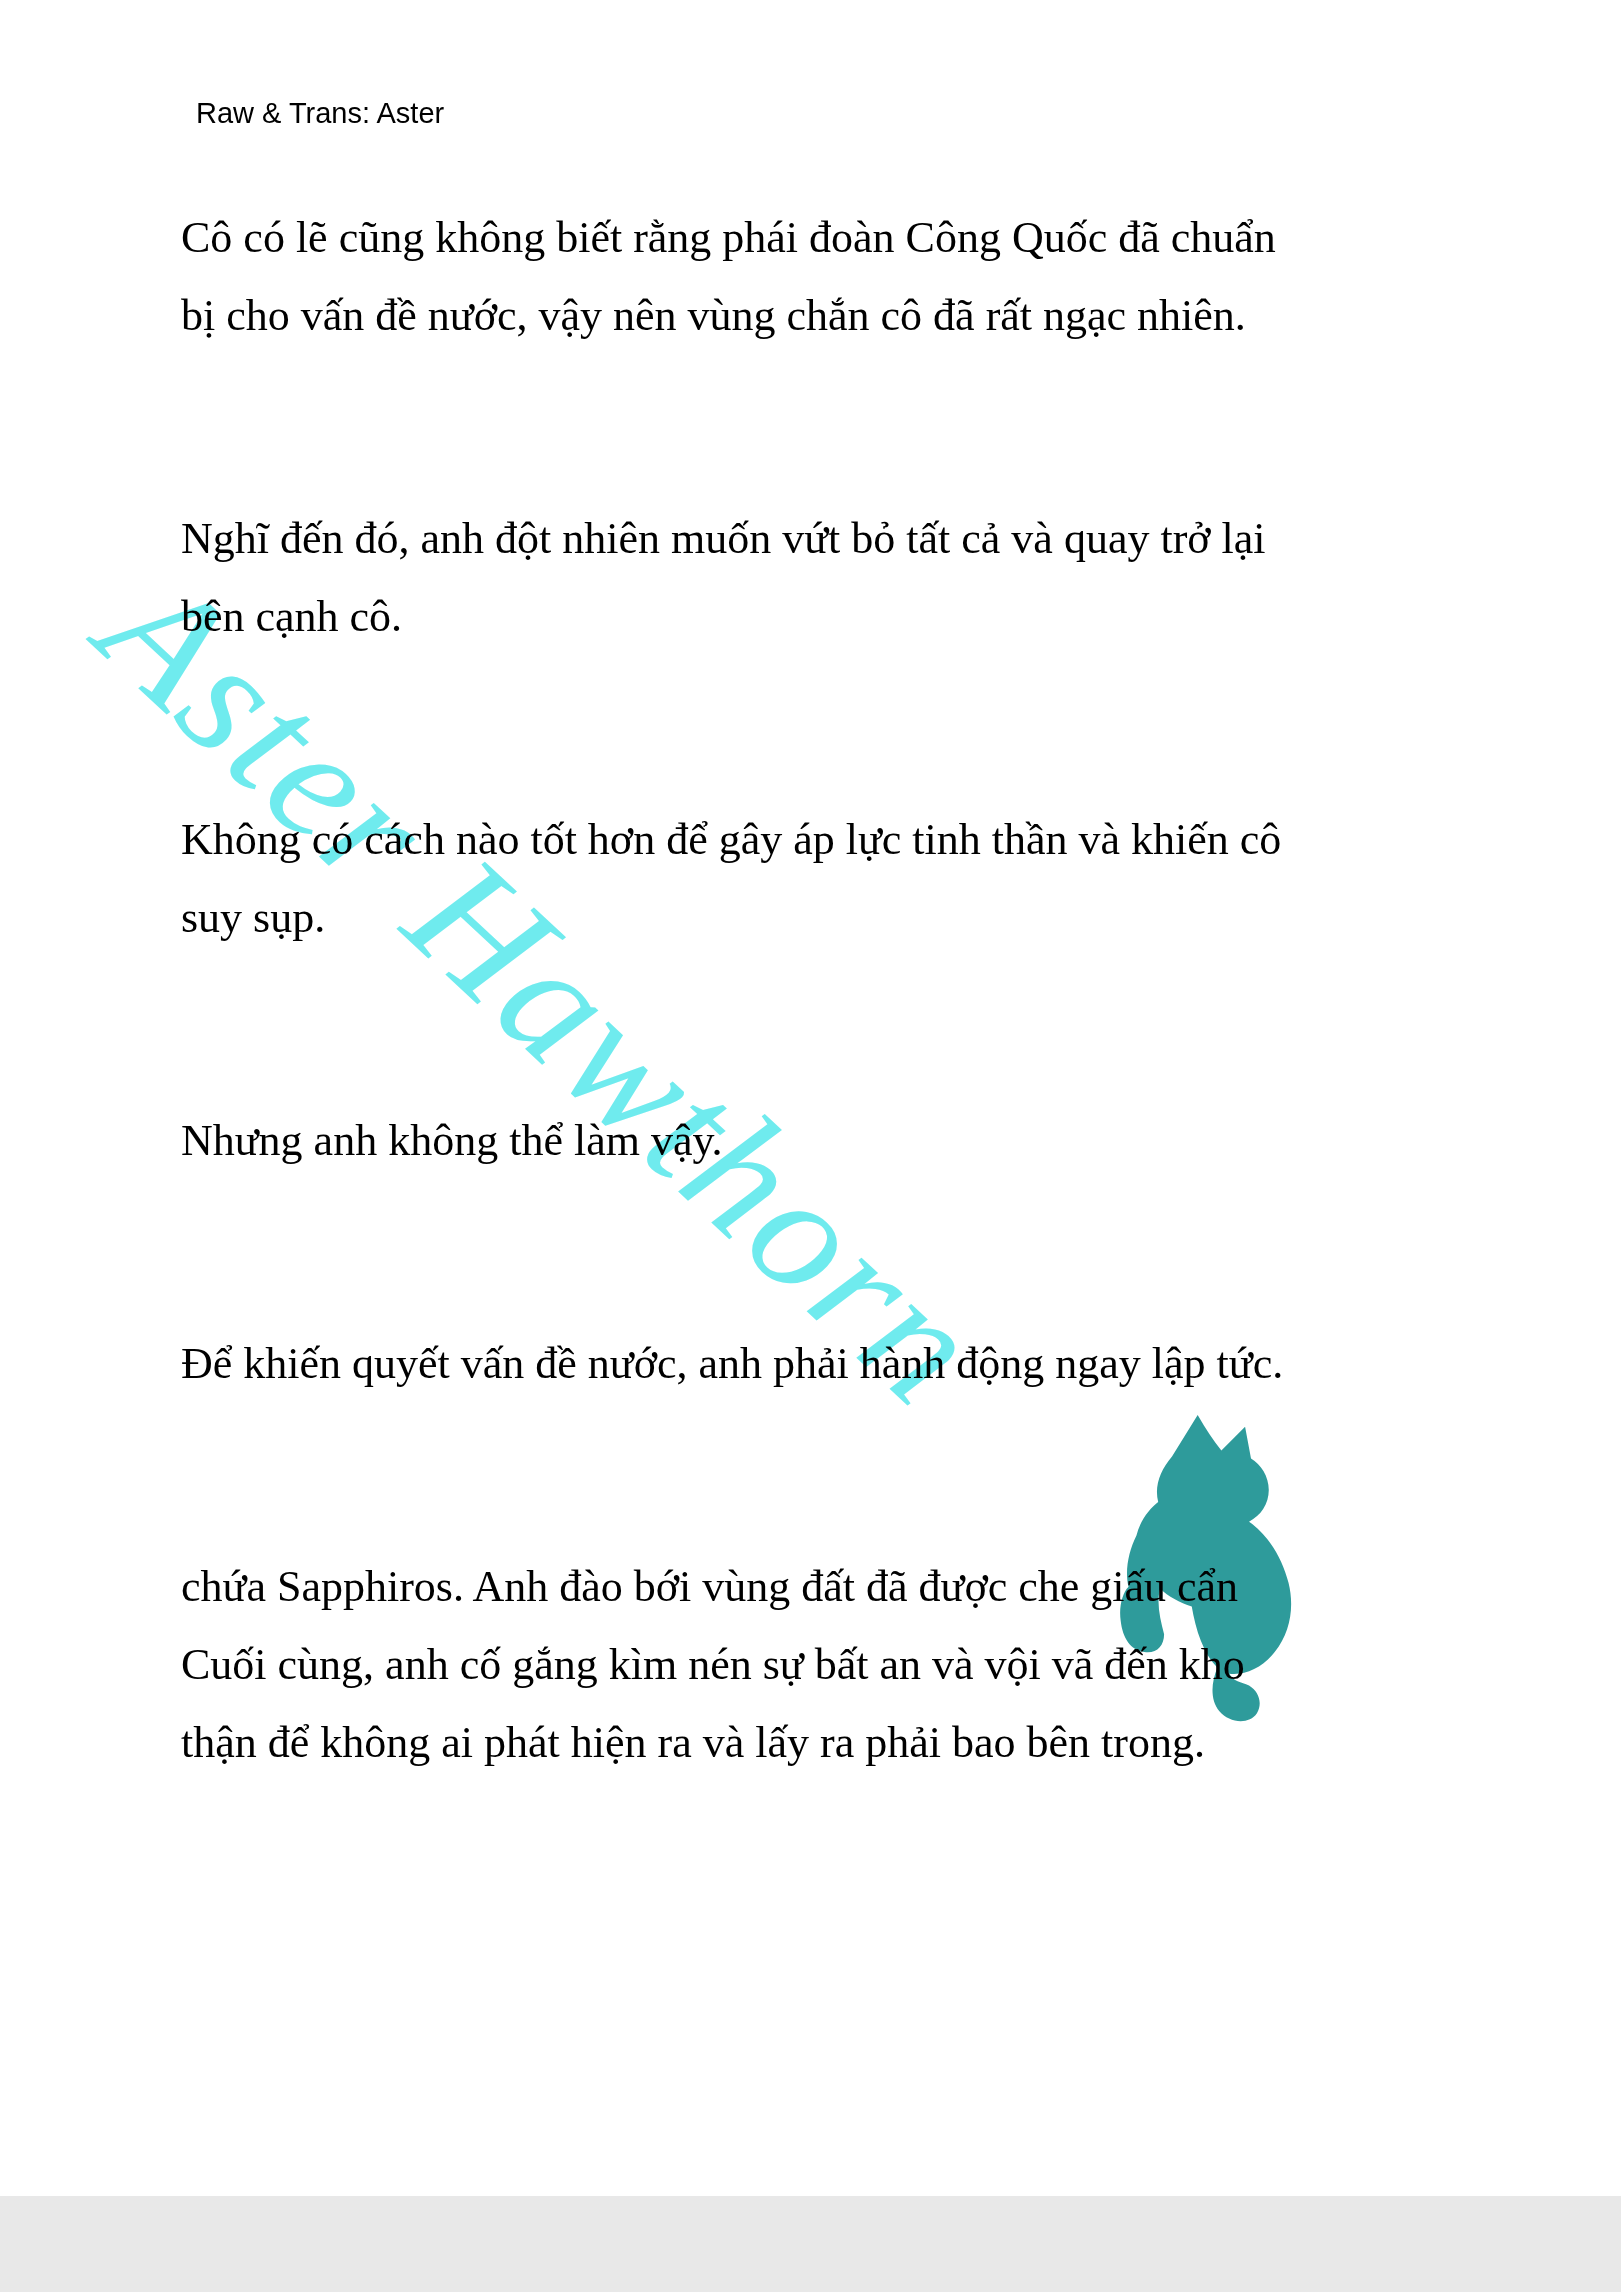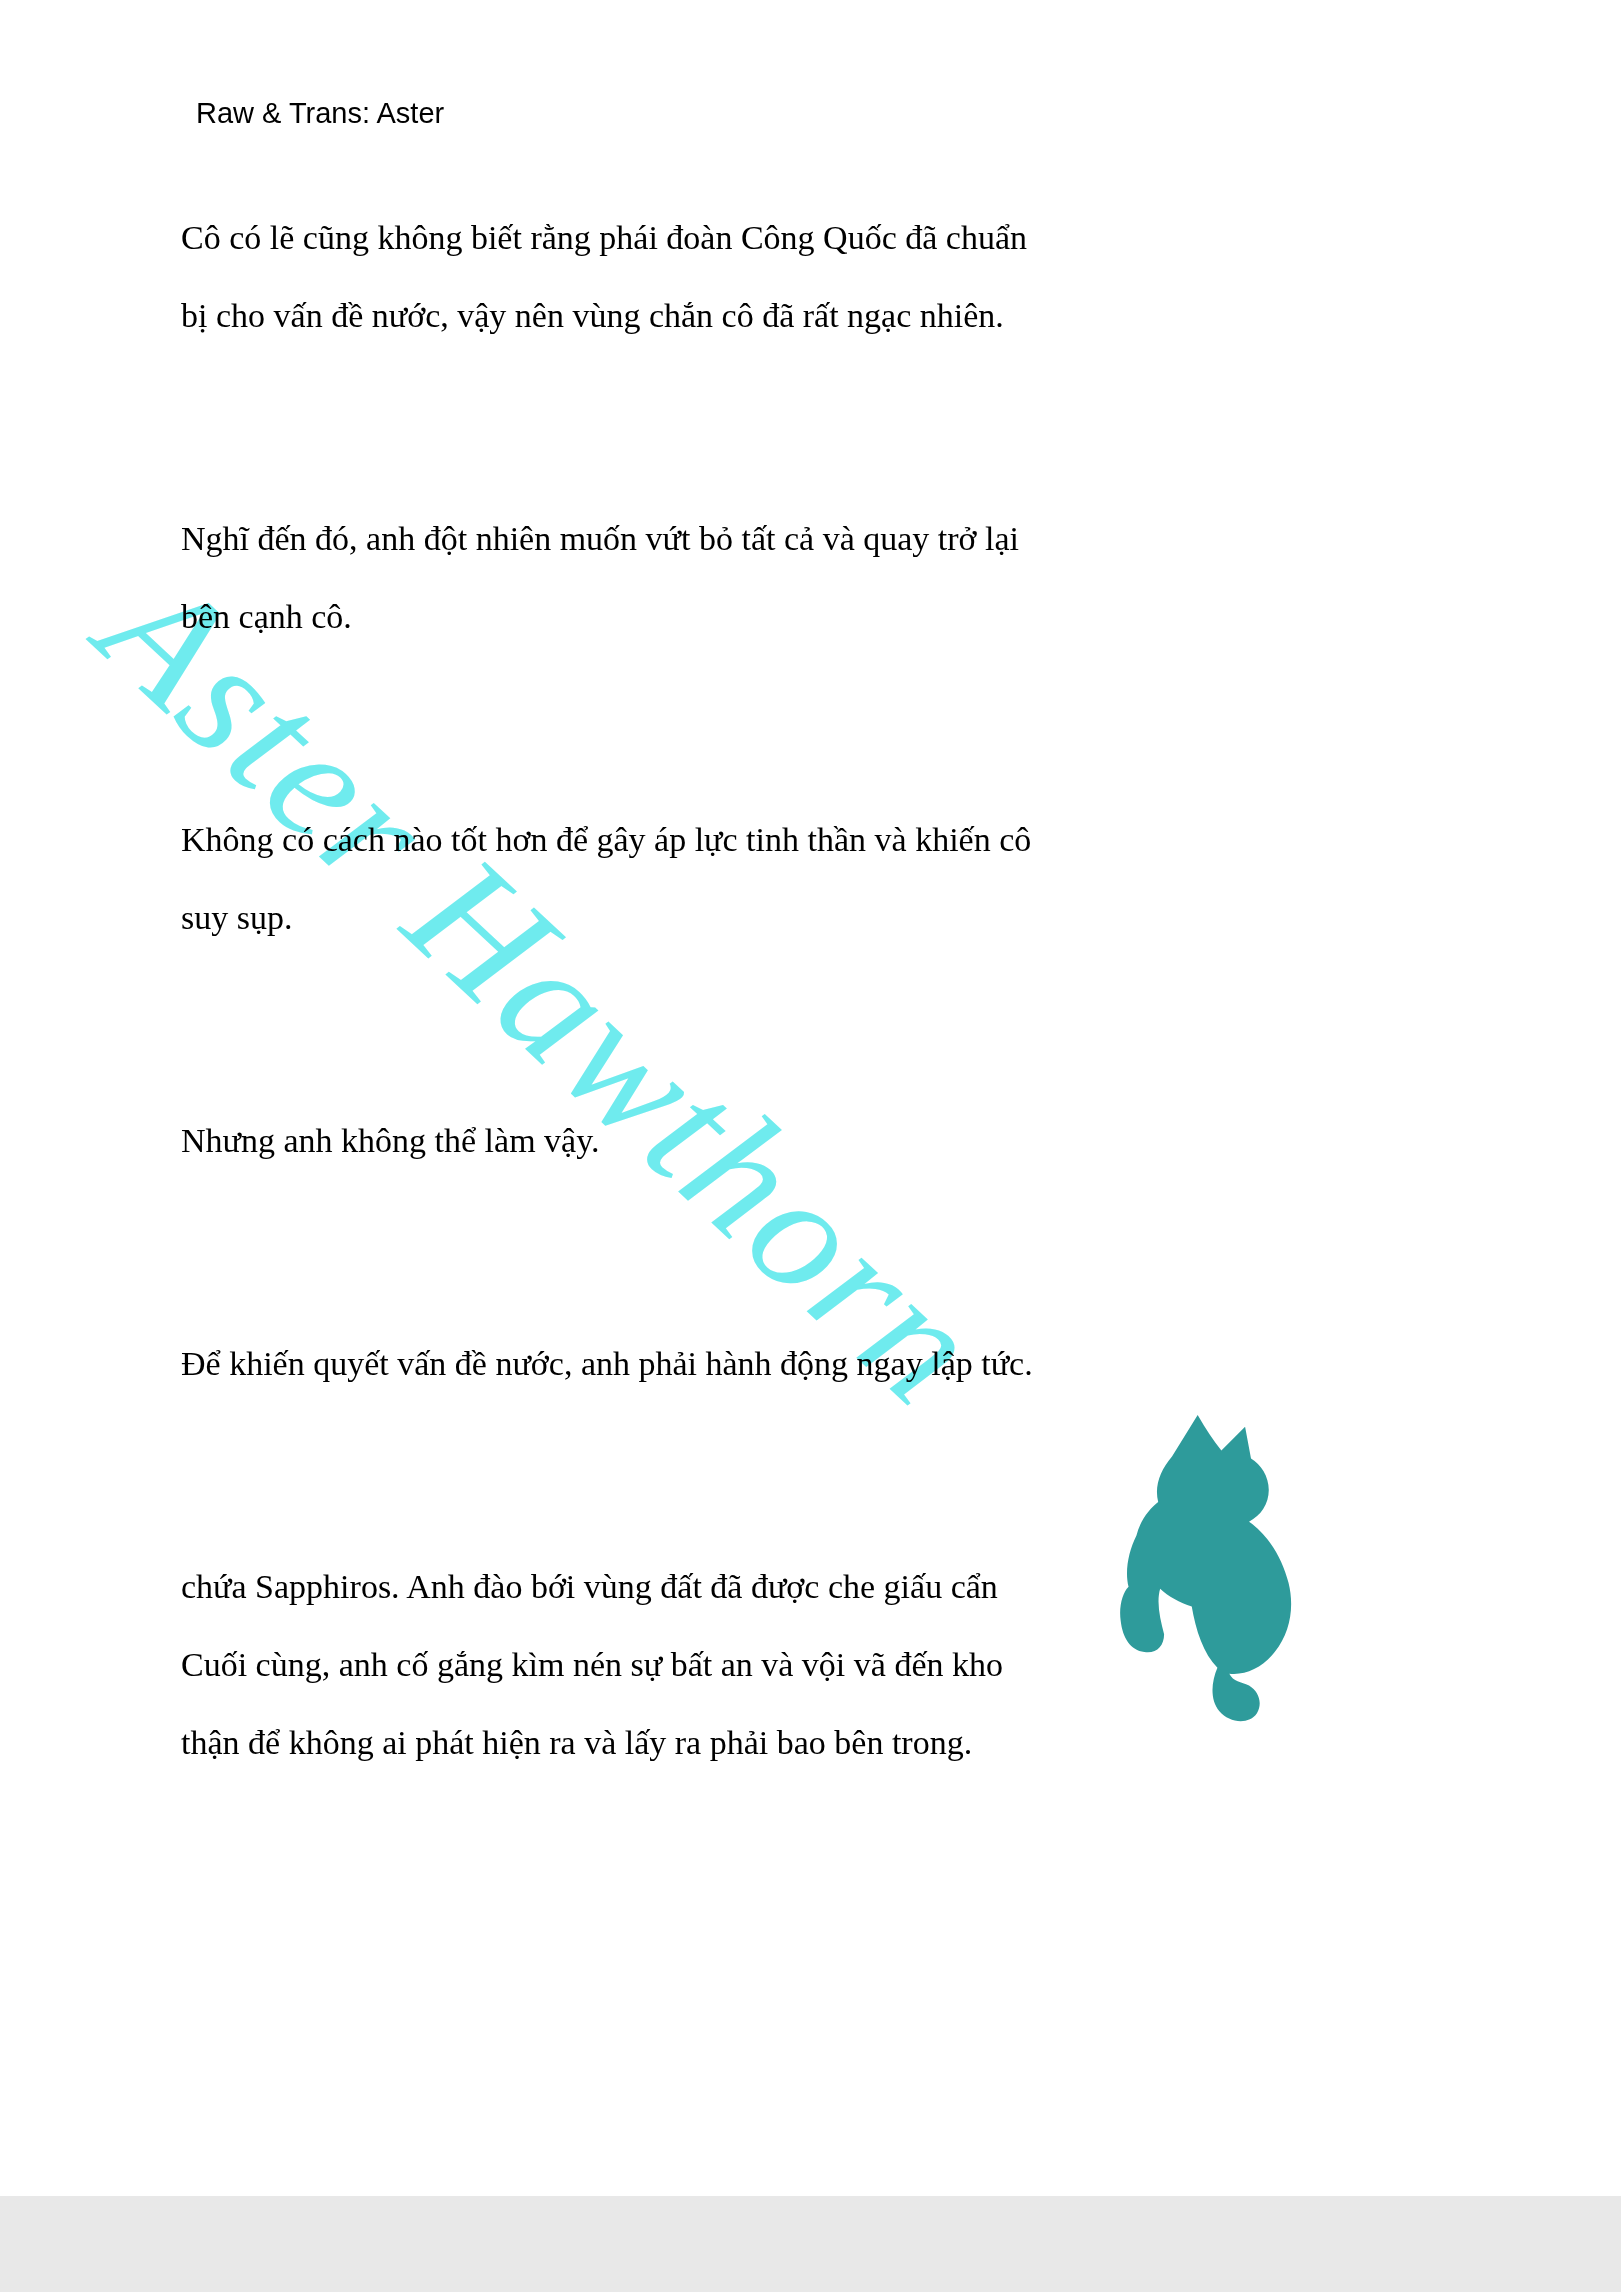--- a/index.html
+++ b/index.html
@@ -45,21 +45,21 @@
   .cat svg{display:block;width:100%;height:100%;}
   .cat path{fill:var(--cat,#2e9b9b);}
   .content{
     position:absolute;
     left:181px;top:199px;
     right:59px;
     z-index:3;
   }
   .para{
     margin:0 0 145px 0;
-    font-size:34px;
+    font-size:44px;
     line-height:78px;
   }
   .line{white-space:nowrap;}
 </style>
 </head>
 <body>
 
 <div class="page">
 
   <div class="header">Raw &amp; Trans: Aster</div>

